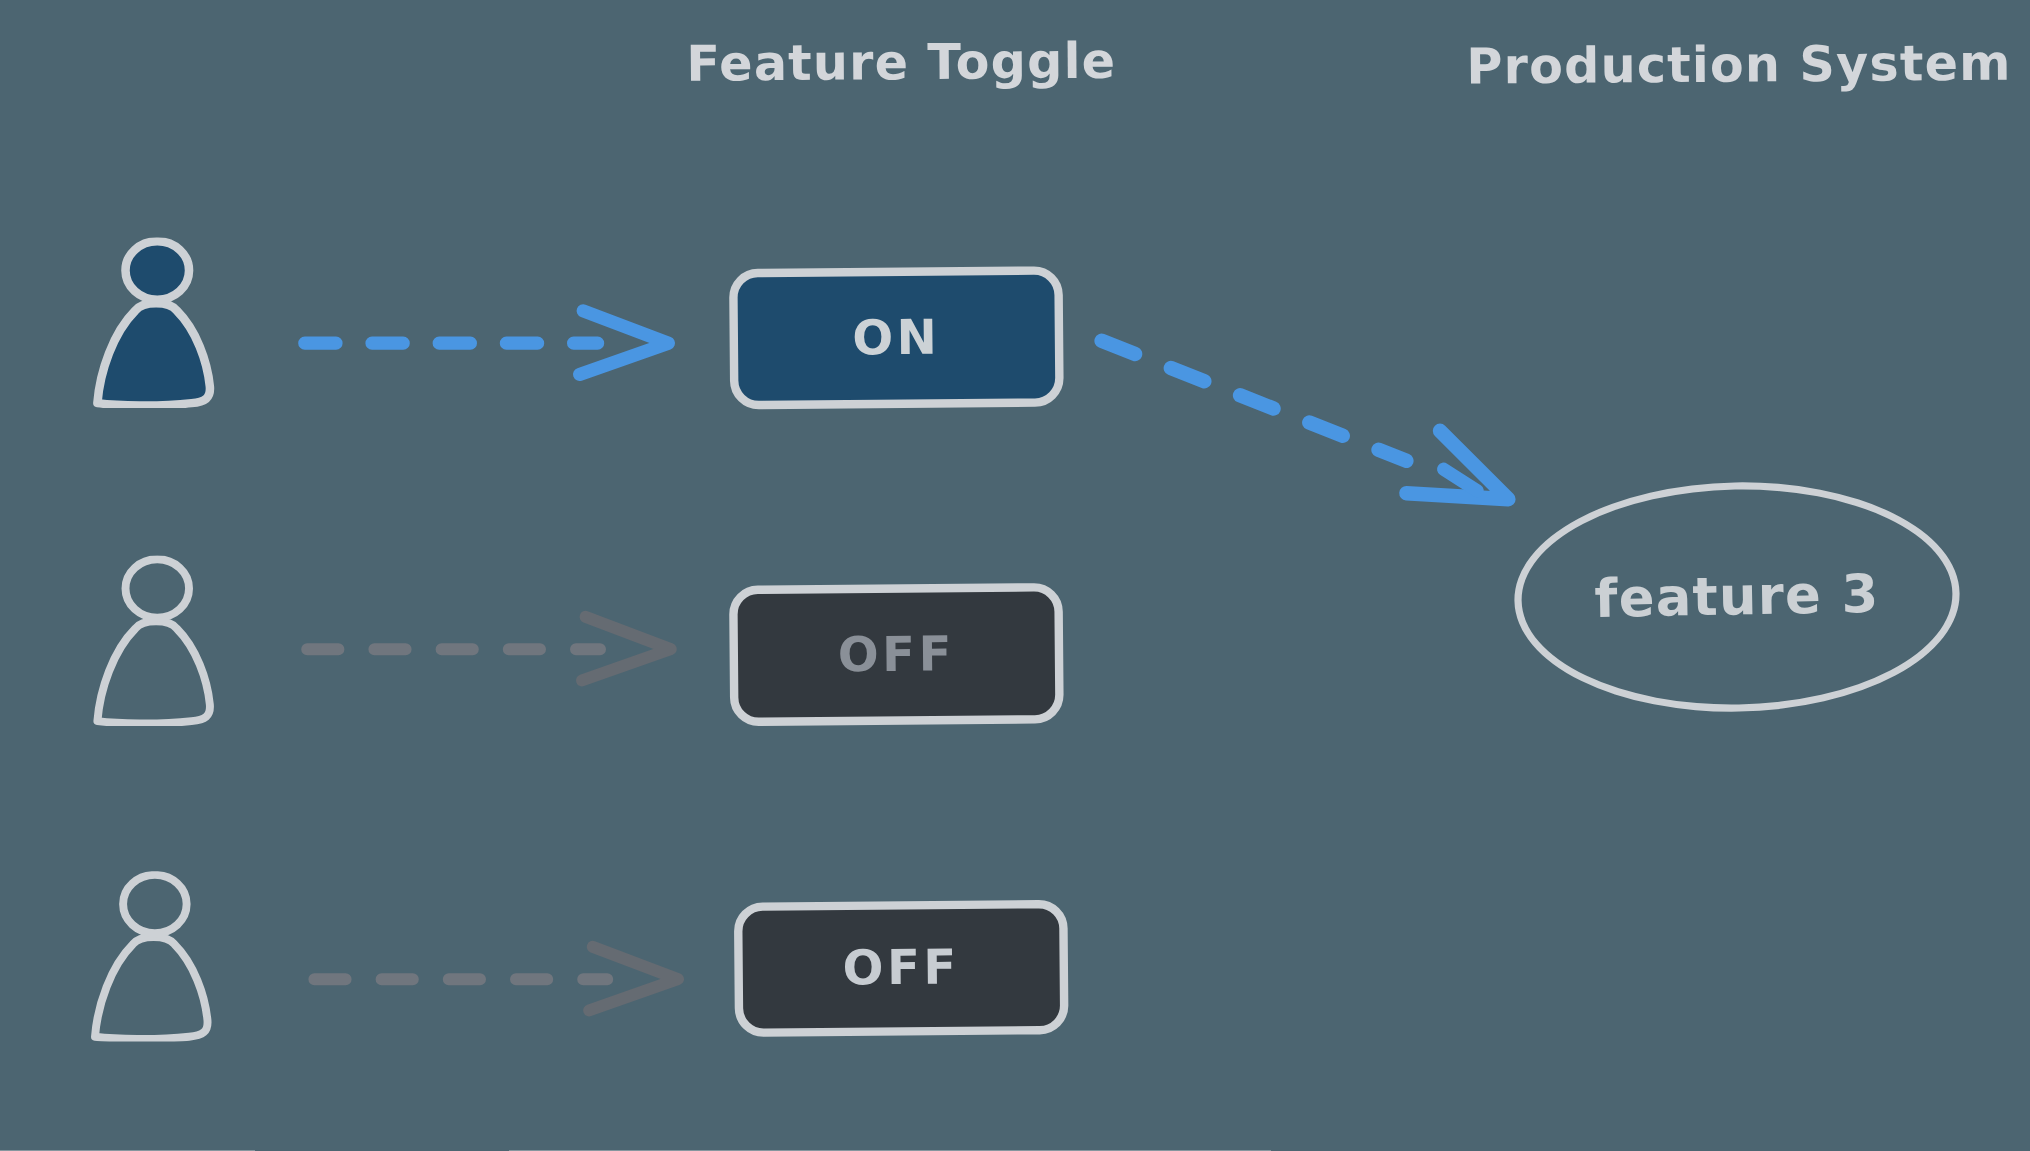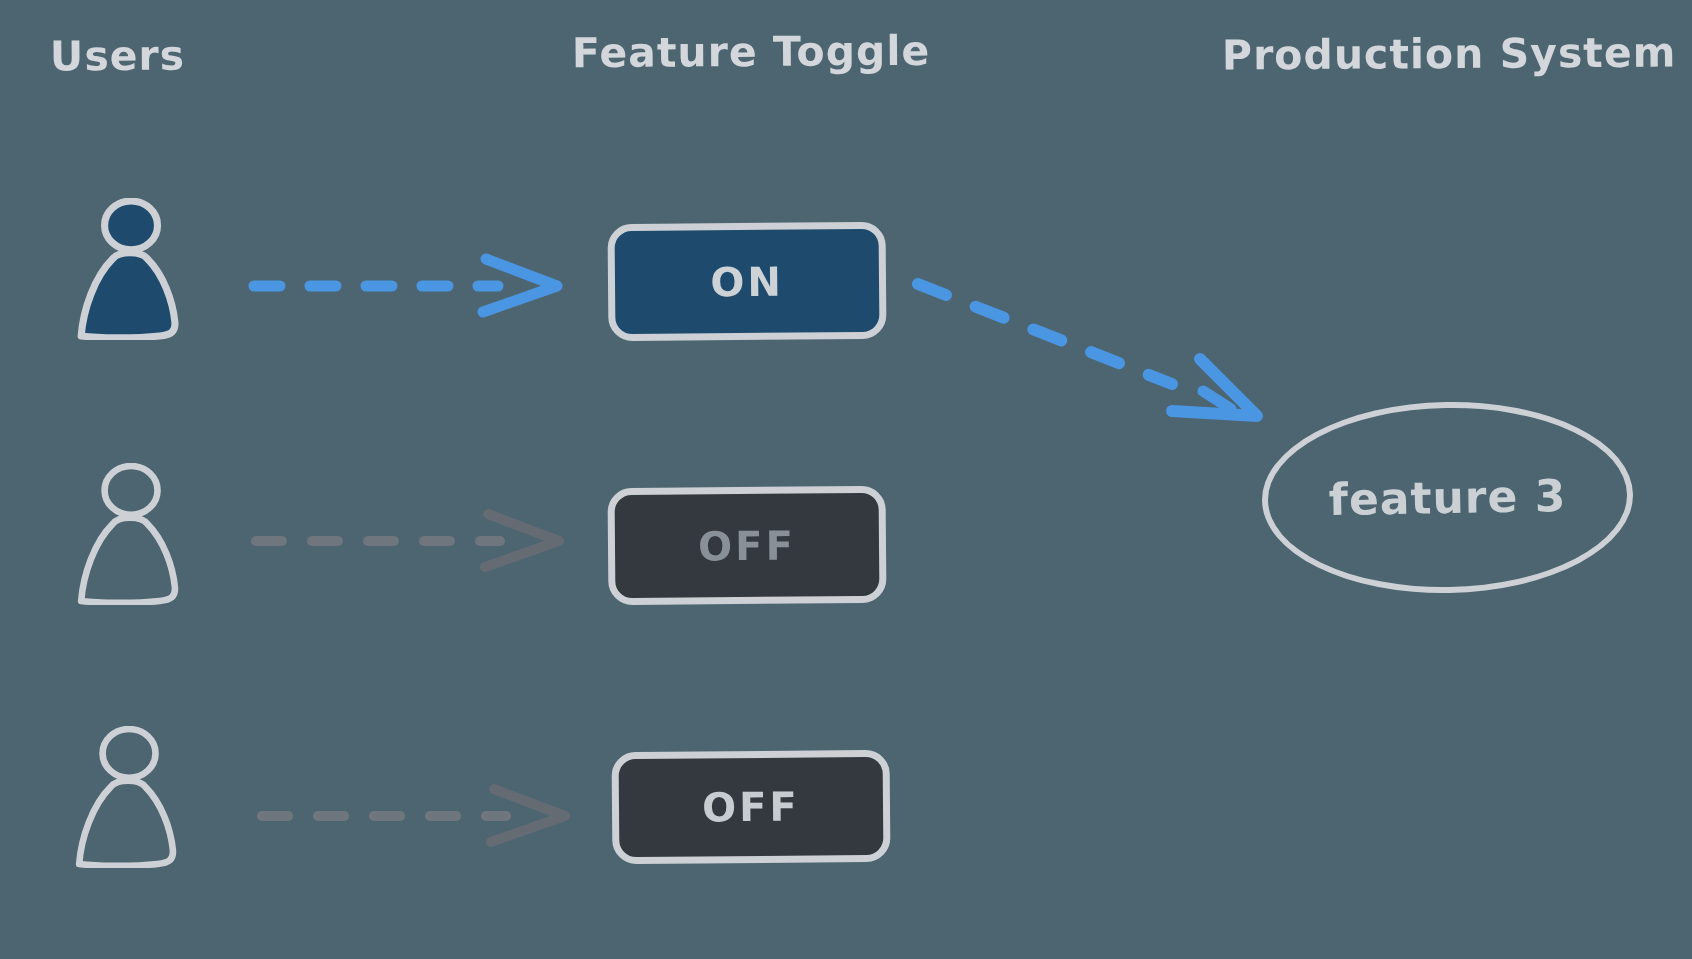--- a/index.html
+++ b/index.html
@@ -88,21 +88,20 @@
     letter-spacing: 1px;
     transform: rotate(-1deg);
     background: transparent;
   }
 </style>
 </head>
 <body>
 
 <div class="canvas">
 
-  <div class="hdr hdr-users">Users</div>
   <div class="hdr hdr-toggle">Feature Toggle</div>
   <div class="hdr hdr-prod">Production System</div>
 
   <svg class="usr usr-1" width="112" height="142" viewBox="0 0 110 140" preserveAspectRatio="none">
     <path d="M 9 136 C 11 110, 22 78, 40 60 C 46 52, 68 52, 74 60 C 90 76, 99 102, 101 122 C 102 132, 97 135, 86 136 C 58 139, 26 138, 9 136 Z" fill="#1e4b6d" stroke="#cdd1d5" stroke-width="7" stroke-linejoin="round"></path>
     <ellipse cx="58" cy="27" rx="26" ry="24" fill="#1e4b6d" stroke="#cdd1d5" stroke-width="7"></ellipse>
   </svg>
 
   <svg class="usr usr-2" width="112" height="142" viewBox="0 0 110 140" preserveAspectRatio="none">
     <path d="M 9 136 C 11 110, 22 78, 40 60 C 46 52, 68 52, 74 60 C 90 76, 99 102, 101 122 C 102 132, 97 135, 86 136 C 58 139, 26 138, 9 136 Z" fill="none" stroke="#cdd1d5" stroke-width="6.5" stroke-linejoin="round"></path>

